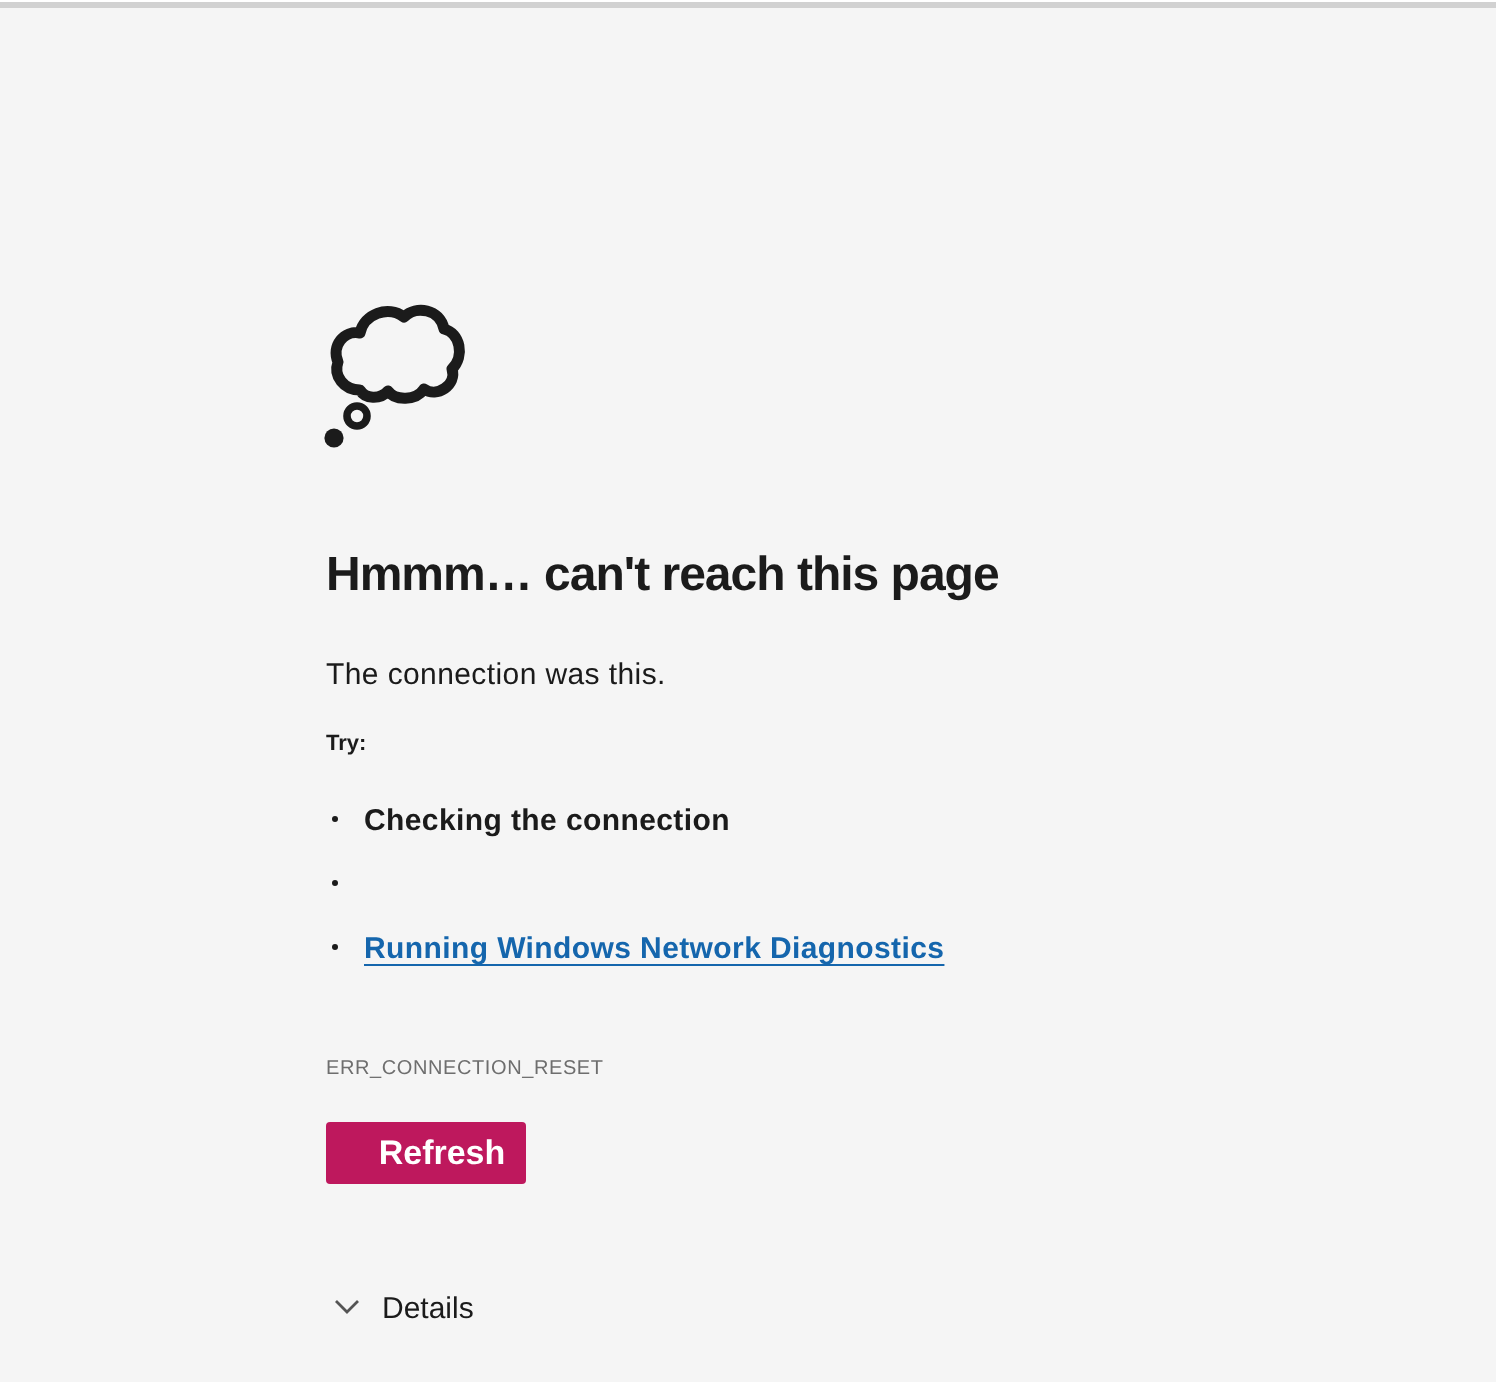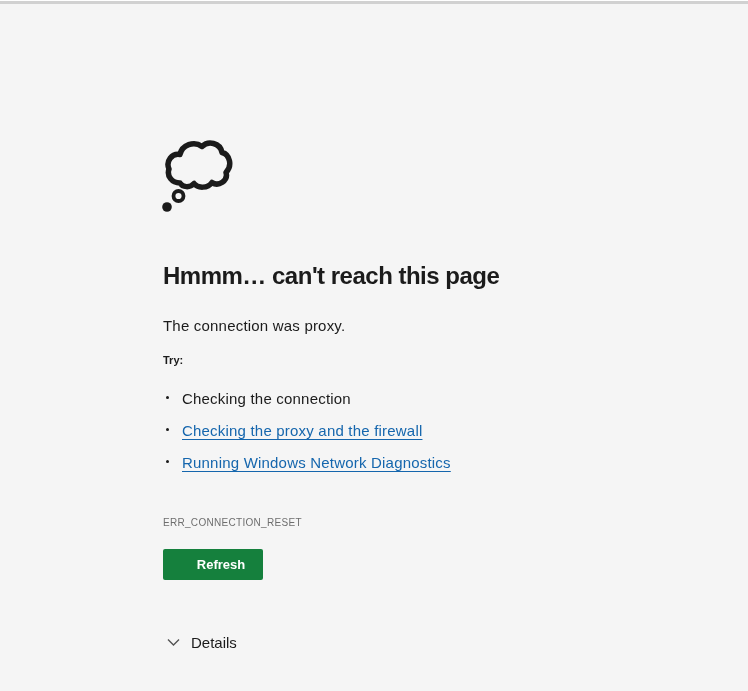--- a/index.html
+++ b/index.html
@@ -7,21 +7,21 @@
     width: 748px; height: 691px;
     background: #f5f5f5;
     font-family: "Liberation Sans", "DejaVu Sans", sans-serif;
     color: #1b1b1b;
     overflow: hidden;
     position: relative;
   }
   .top-white { position: absolute; top: 0; left: 0; width: 748px; height: 1px; background: #ffffff; }
   .top-divider { position: absolute; top: 1px; left: 0; width: 748px; height: 3px; background: #d1d1d1; }
 
-  .content { position: absolute; top: 0; left: 0; width: 748px; height: 497px; }
+  .content { position: absolute; top: 12px; left: 0; width: 748px; height: 497px; }
 
   .bubble-icon { position: absolute; left: 161px; top: 137px; width: 72px; height: 76px; }
 
   .page-title {
     position: absolute; left: 163px; top: 262px;
     font-size: 24px; font-weight: 700; letter-spacing: -0.5px;
     color: #1b1b1b; white-space: nowrap;
   }
   .message {
     position: absolute; left: 163px; top: 317px;
@@ -31,39 +31,39 @@
     position: absolute; left: 163px; top: 354px;
     font-size: 11px; font-weight: 700; color: #1b1b1b;
   }
   .bullet {
     position: absolute; left: 166px;
     width: 3px; height: 3px; border-radius: 50%; background: #1b1b1b;
   }
   .b1 { top: 396px; } .b2 { top: 428px; } .b3 { top: 460px; }
   .suggestion {
     position: absolute; left: 182px;
-    font-size: 15px; letter-spacing: 0.2px; color: #1b1b1b; white-space: nowrap;
+    font-size: 15px; letter-spacing: 0.2px; color: #1b1b1b; white-space: nowrap; font-weight: bold;
   }
   .s1 { top: 390px; } .s2 { top: 422px; } .s3 { top: 454px; text-align: right; }
   a.suggestion-link {
     color: #1566ad; text-decoration: underline;
     text-underline-offset: 3px; text-decoration-thickness: 1px;
     cursor: pointer;
   }
   .error-code {
     position: absolute; left: 163px; top: 495px;
     font-size: 10px; letter-spacing: 0.3px; color: #6e6e6e; margin-top: 22px;
   }
   .refresh-btn {
     position: absolute; left: 163px; top: 549px;
     width: 100px; height: 31px;
-    background: #15803d; color: #ffffff;
+    background: #be185d; color: #ffffff;
     border: none; border-radius: 2px;
     font-family: "Liberation Sans", sans-serif;
-    font-size: 13px; font-weight: 700;
+    font-size: 17px; font-weight: 700;
     cursor: pointer;
     display: flex; align-items: center; justify-content: center; padding-left: 16px;
   }
   .details-toggle {
     position: absolute; left: 163px; top: 629px;
     height: 22px; display: flex; align-items: flex-end;
     cursor: pointer;
   }
   .details-toggle .chev { margin-left: 4px; display: block; }
   .details-label {
@@ -81,31 +81,30 @@
   <span class="bubble-icon">
     <svg width="72" height="76" viewBox="0 0 72 76" aria-hidden="true">
       <path d="M19 46 C11 46, 5.5 39, 8 32 C4.5 24, 11 16, 19 17.5 C21 8, 33 3.5, 41 9.5 C47 3.5, 59 5.5, 61 15.5 C69 17.5, 71.5 29, 65 35.5 C67.5 43.5, 57.5 50, 51 45.5 C47 51.5, 36.5 51.5, 33 46.5 C29 51, 21.5 50.5, 19 46 Z" fill="none" stroke="#1b1b1b" stroke-width="5.5" stroke-linejoin="round"></path>
       <circle cx="17.5" cy="59" r="5" fill="none" stroke="#1b1b1b" stroke-width="3.8"></circle>
       <circle cx="6" cy="70" r="4.8" fill="#1b1b1b"></circle>
     </svg>
   </span>
 
   <h1 class="page-title">Hmmm… can't reach this page</h1>
 
-  <div class="message">The connection was proxy.</div>
+  <div class="message">The connection was this.</div>
 
   <div class="try-label">Try:</div>
 
   <span class="bullet b1"></span>
   <span class="bullet b2"></span>
   <span class="bullet b3"></span>
 
   <div class="suggestion s1">Checking the connection</div>
 
-  <a class="suggestion suggestion-link s2">Checking the proxy and the firewall</a>
 
   <a class="suggestion suggestion-link s3">Running Windows Network Diagnostics</a>
 
   <div class="error-code">ERR_CONNECTION_RESET</div>
 
   <button class="refresh-btn">Refresh</button>
 
   <div class="details-toggle">
     <span class="chev">
       <svg width="13" height="9" viewBox="0 0 13 9" aria-hidden="true">

